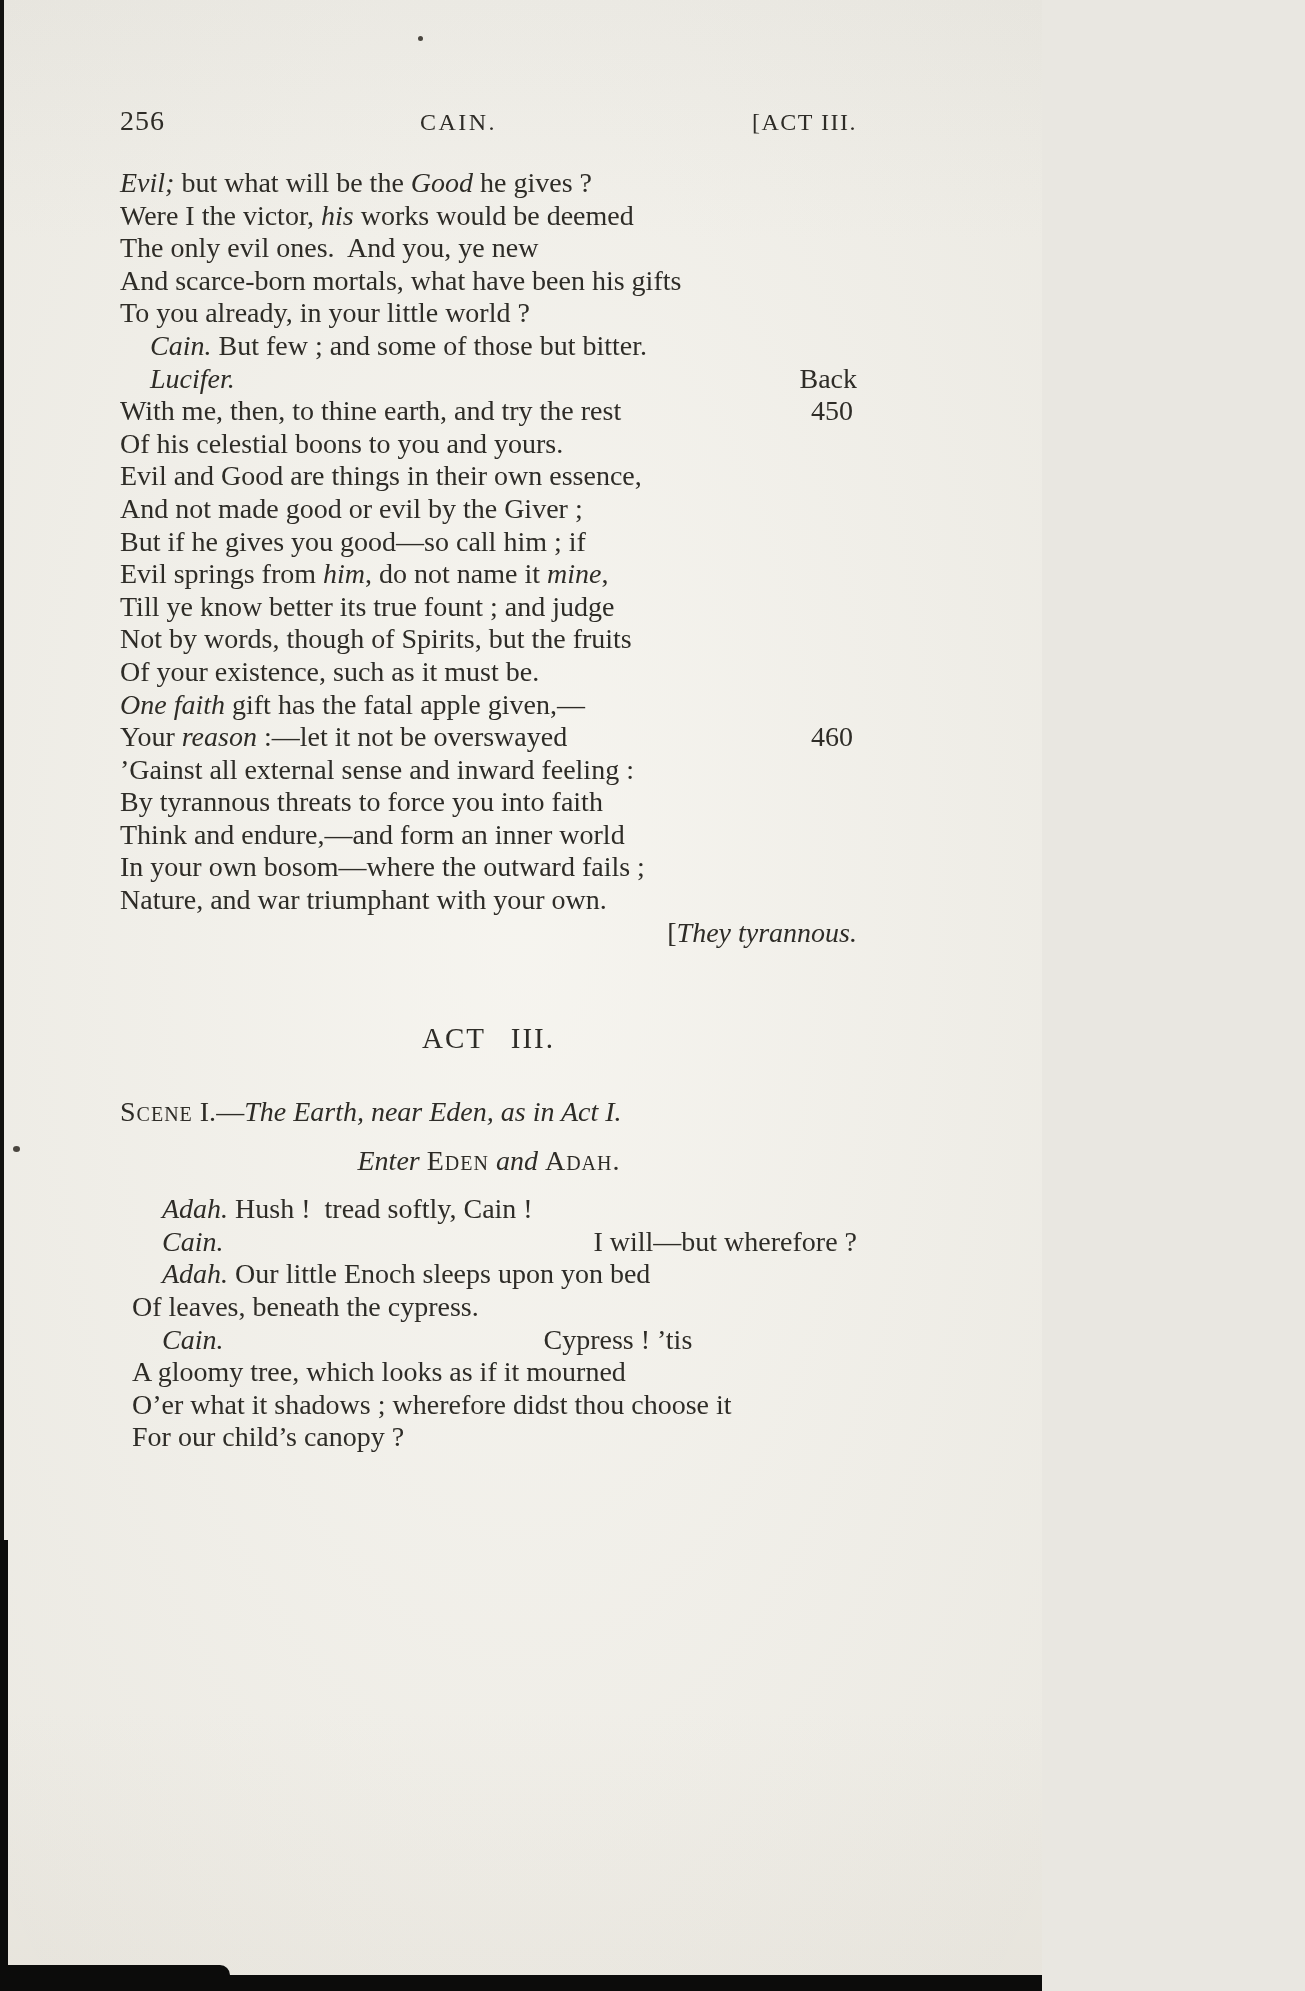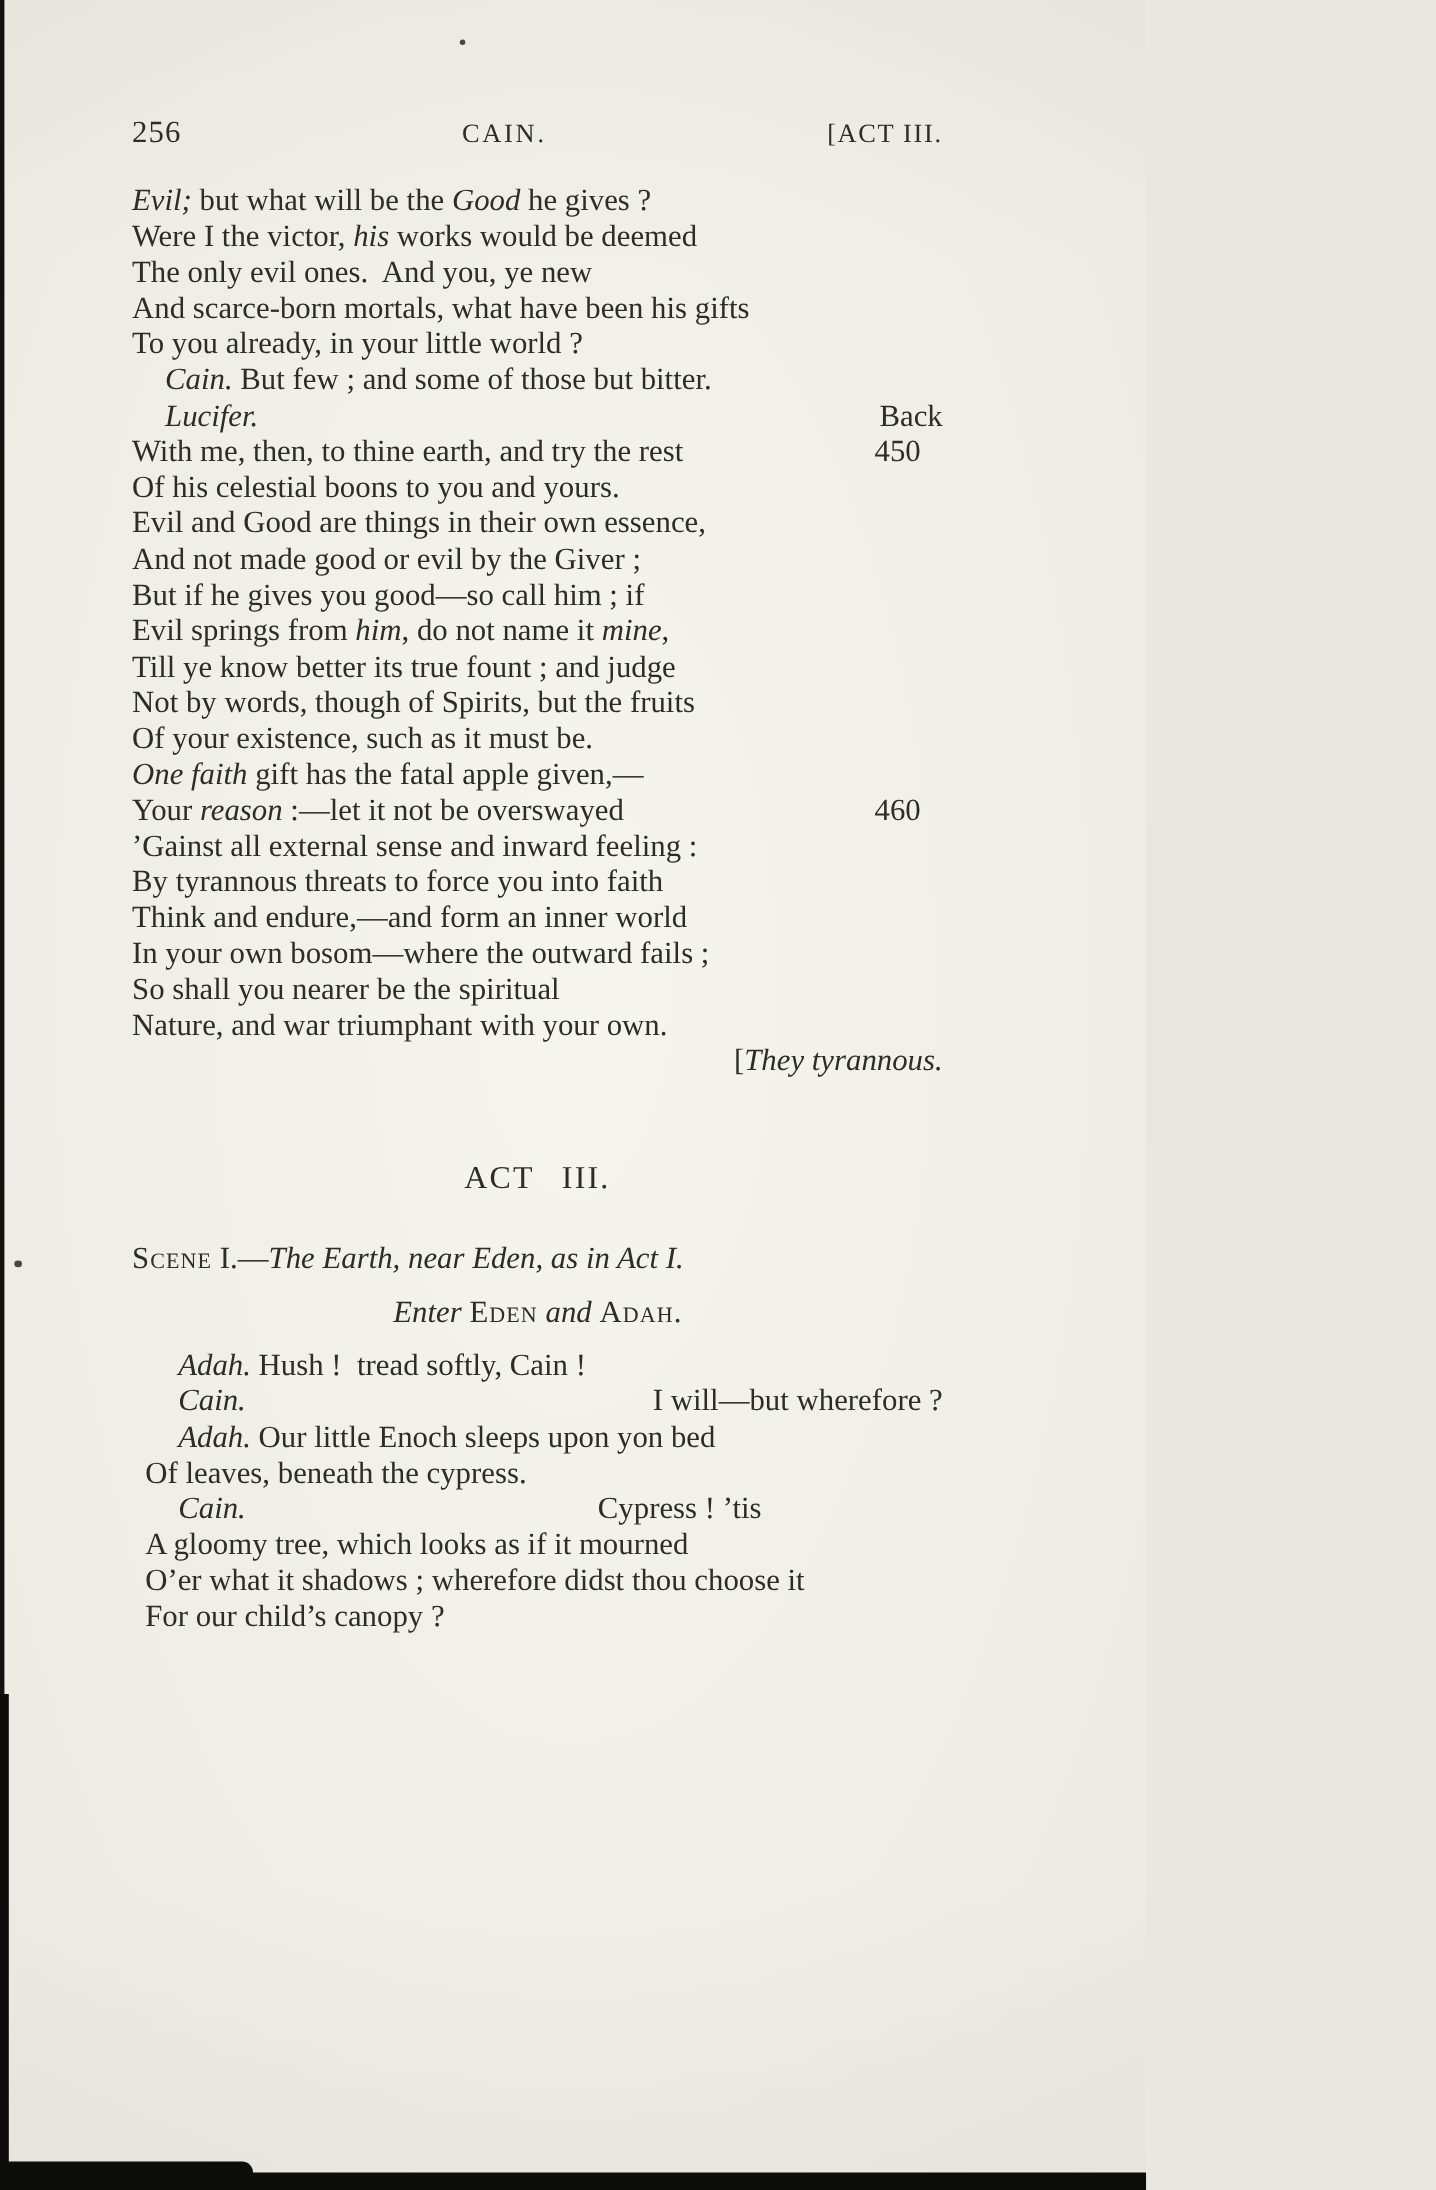--- a/index.html
+++ b/index.html
@@ -47,21 +47,21 @@
   .line {
     position: relative;
     white-space: pre;
     font-size: 28px;
     line-height: 32.6px;
     height: 32.6px;
   }
   .line.indent { padding-left: 30px; }
   .line.spread { display: flex; justify-content: space-between; }
   .line.align-right { text-align: right; }
-  .linenum { position: absolute; right: 20px; top: 0; }
+  .linenum { position: absolute; right: 4px; top: 0; }
   .seg-gap { display: inline-block; width: 320px; }
   .it { font-style: italic; }
   .sc { font-variant: small-caps; letter-spacing: 1px; }
 
   .act-heading {
     margin-top: 72px;
     text-align: center;
     font-size: 29px;
     letter-spacing: 2px;
     word-spacing: 16px;
@@ -120,21 +120,20 @@
         <div class="line"><span><span>Evil springs from </span><span class="it">him</span><span>, do not name it </span><span class="it">mine</span><span>,</span></span></div>
         <div class="line"><span><span>Till ye know better its true fount ; and judge</span></span></div>
         <div class="line"><span><span>Not by words, though of Spirits, but the fruits</span></span></div>
         <div class="line"><span><span>Of your existence, such as it must be.</span></span></div>
         <div class="line"><span><span class="it">One faith</span><span> gift has the fatal apple given,—</span></span></div>
         <div class="line"><span><span>Your </span><span class="it">reason</span><span> :—let it not be overswayed</span></span><span class="linenum">460</span></div>
         <div class="line"><span><span>’Gainst all external sense and inward feeling :</span></span></div>
         <div class="line"><span><span>By tyrannous threats to force you into faith</span></span></div>
         <div class="line"><span><span>Think and endure,—and form an inner world</span></span></div>
         <div class="line"><span><span>In your own bosom—where the outward fails ;</span></span></div>
-        <div class="line"><span><span>So shall you nearer be the spiritual</span></span></div>
         <div class="line"><span><span>Nature, and war triumphant with your own.</span></span></div>
         <div class="line align-right"><span><span>[</span><span class="it">They tyrannous.</span></span></div>
       </div>
 
     <div class="act-heading">ACT III.</div>
 
     <div class="scene-heading" id="scene-heading"><span class="sc">Scene</span><span> I.</span><span>—</span><span class="it">The Earth, near Eden, as in Act I.</span></div>
 
     <div class="enter-direction" id="enter-direction"><span class="it">Enter</span><span> </span><span class="sc">Eden</span><span> </span><span class="it">and</span><span> </span><span class="sc">Adah</span><span>.</span></div>
 

